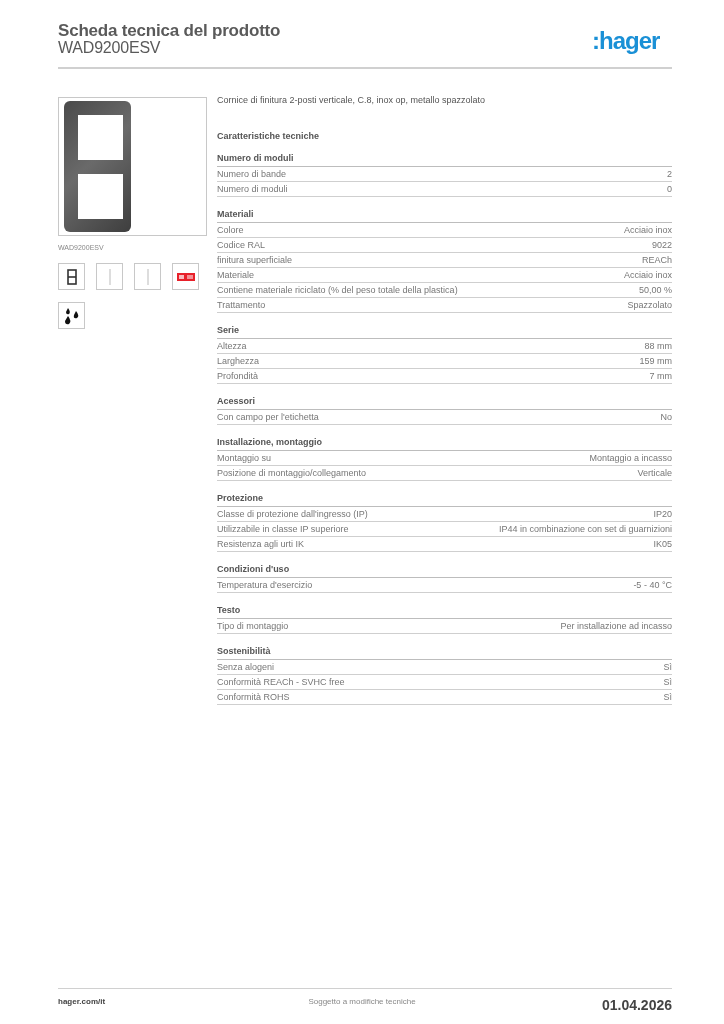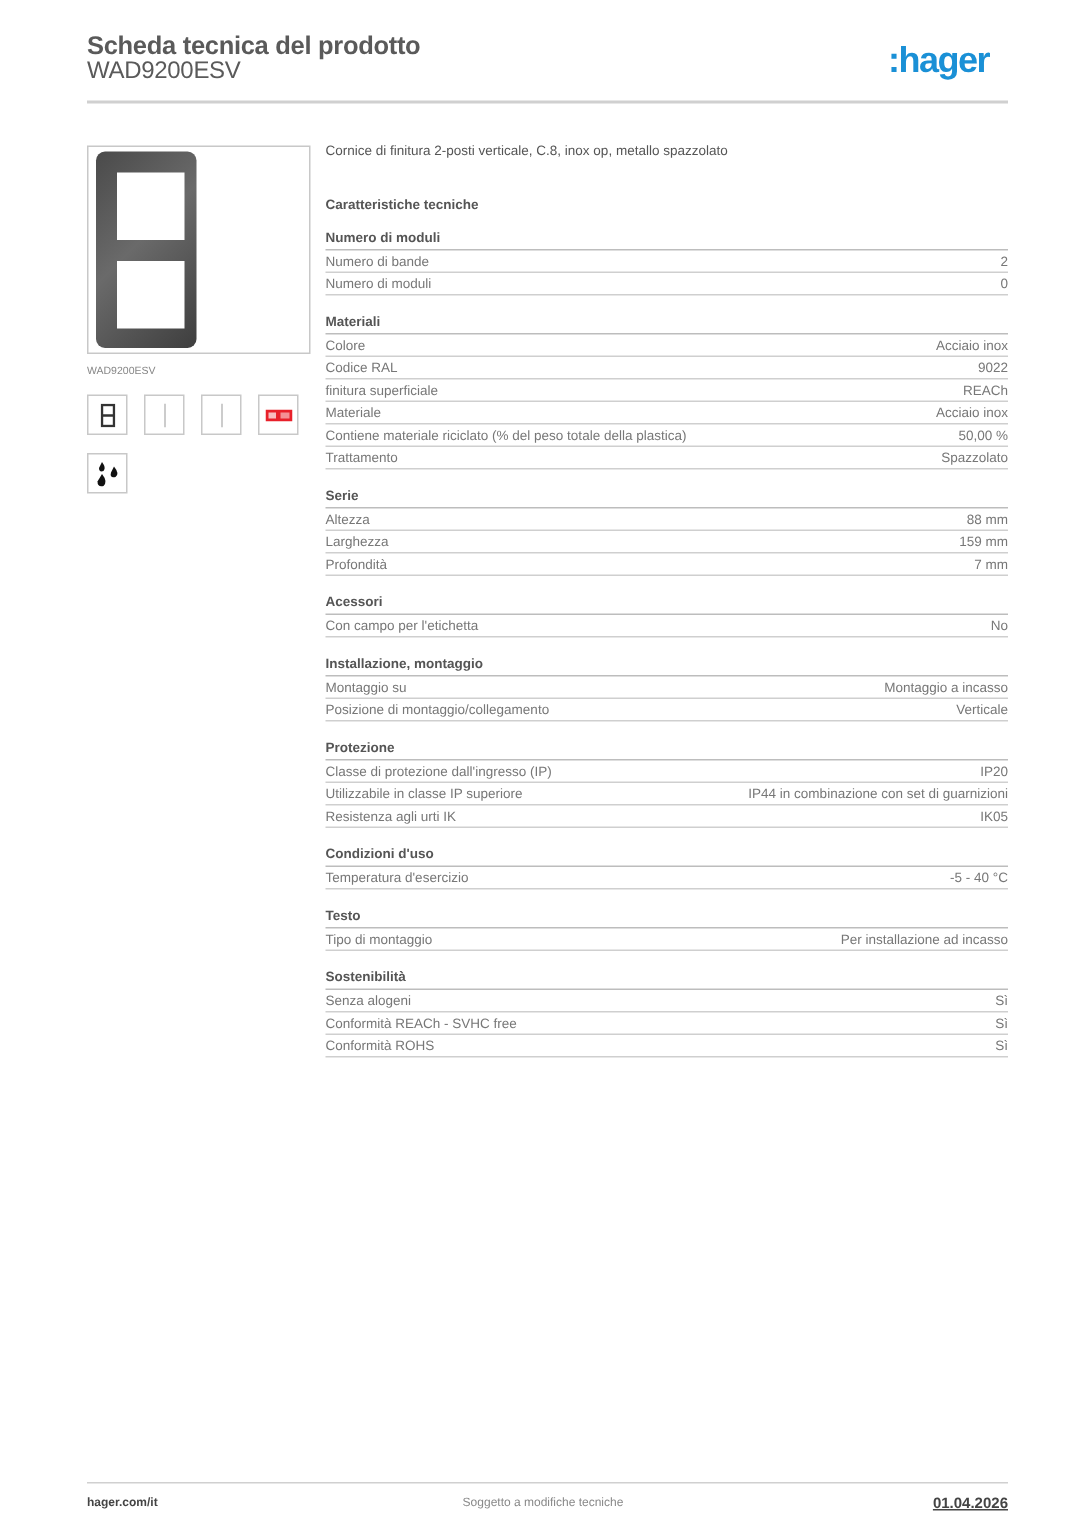--- a/index.html
+++ b/index.html
@@ -55,21 +55,21 @@
     .group-title.first { margin-top: 8px; }
     .row {
       display: flex; justify-content: space-between; font-size: 9px; color: #777;
       height: 13px; line-height: 13px; border-bottom: 1.5px solid #cfcfcf; margin-top: 1px;
     }
     .footer-rule {
       position: absolute; left: 58px; top: 988px; width: 614px; height: 1px; background: #d0d0d0;
     }
     .footer-left { position: absolute; left: 58px; top: 997px; font-size: 8px; font-weight: bold; color: #444; }
     .footer-center { position: absolute; left: 0; width: 724px; text-align: center; top: 997px; font-size: 8px; color: #888; }
-    .footer-right { position: absolute; right: 52px; top: 997px; font-size: 10px; font-weight: bold; color: #444; text-decoration: underline; }
+    .footer-right { position: absolute; right: 52px; top: 997px; font-size: 14px; font-weight: bold; color: #444; }
   </style>
 </head>
 <body>
 
 <div>
   <div class="header-title">Scheda tecnica del prodotto</div>
   <div class="header-sub">WAD9200ESV</div>
   <div class="logo">:hager</div>
   <div class="header-rule"></div>
 </div>

